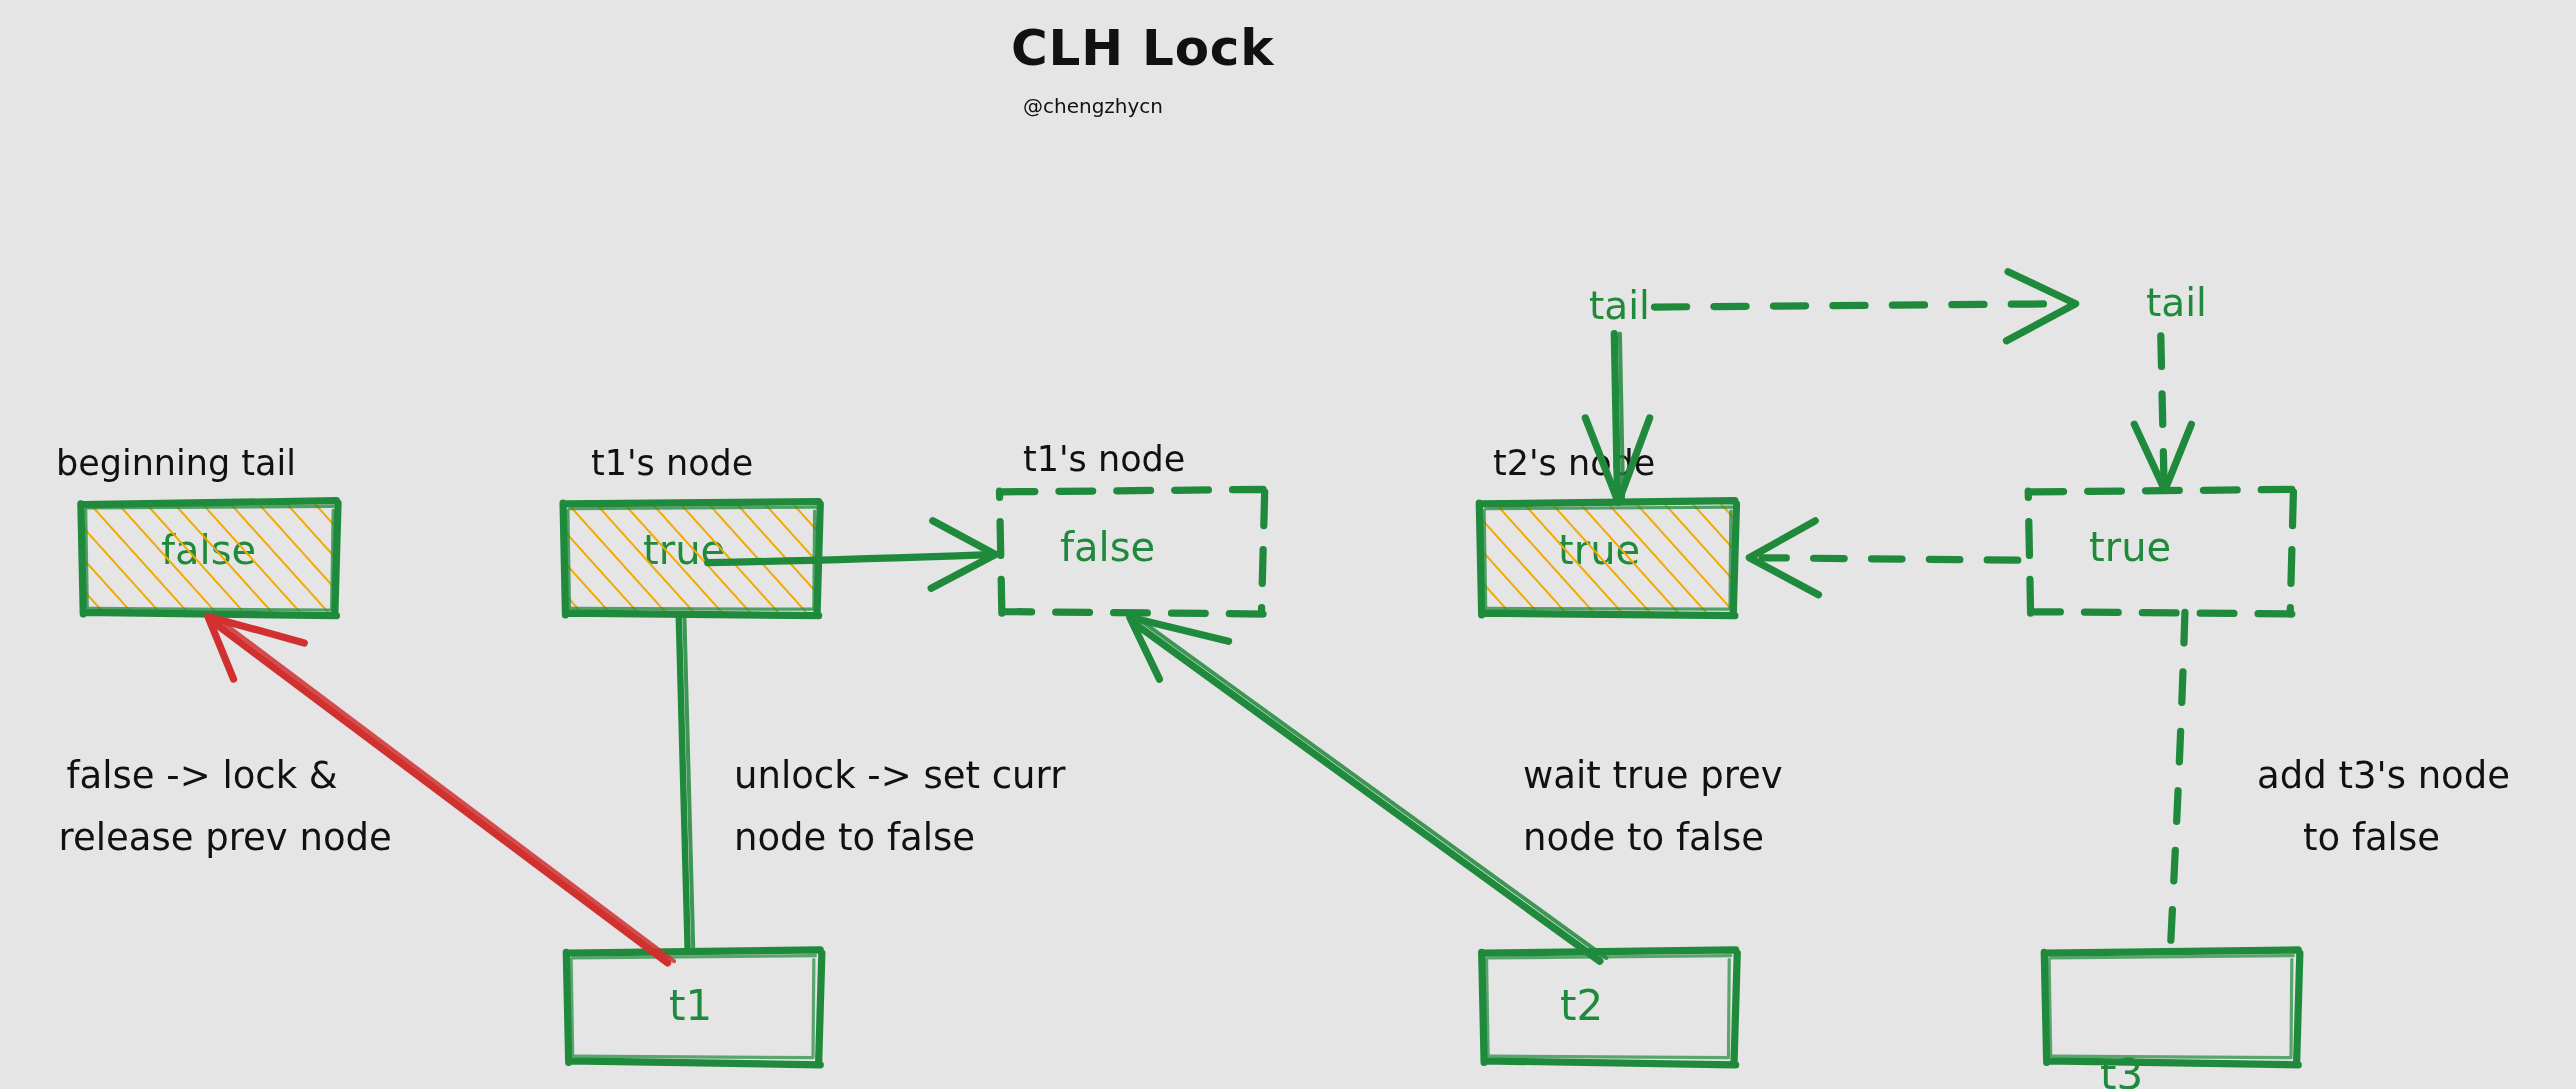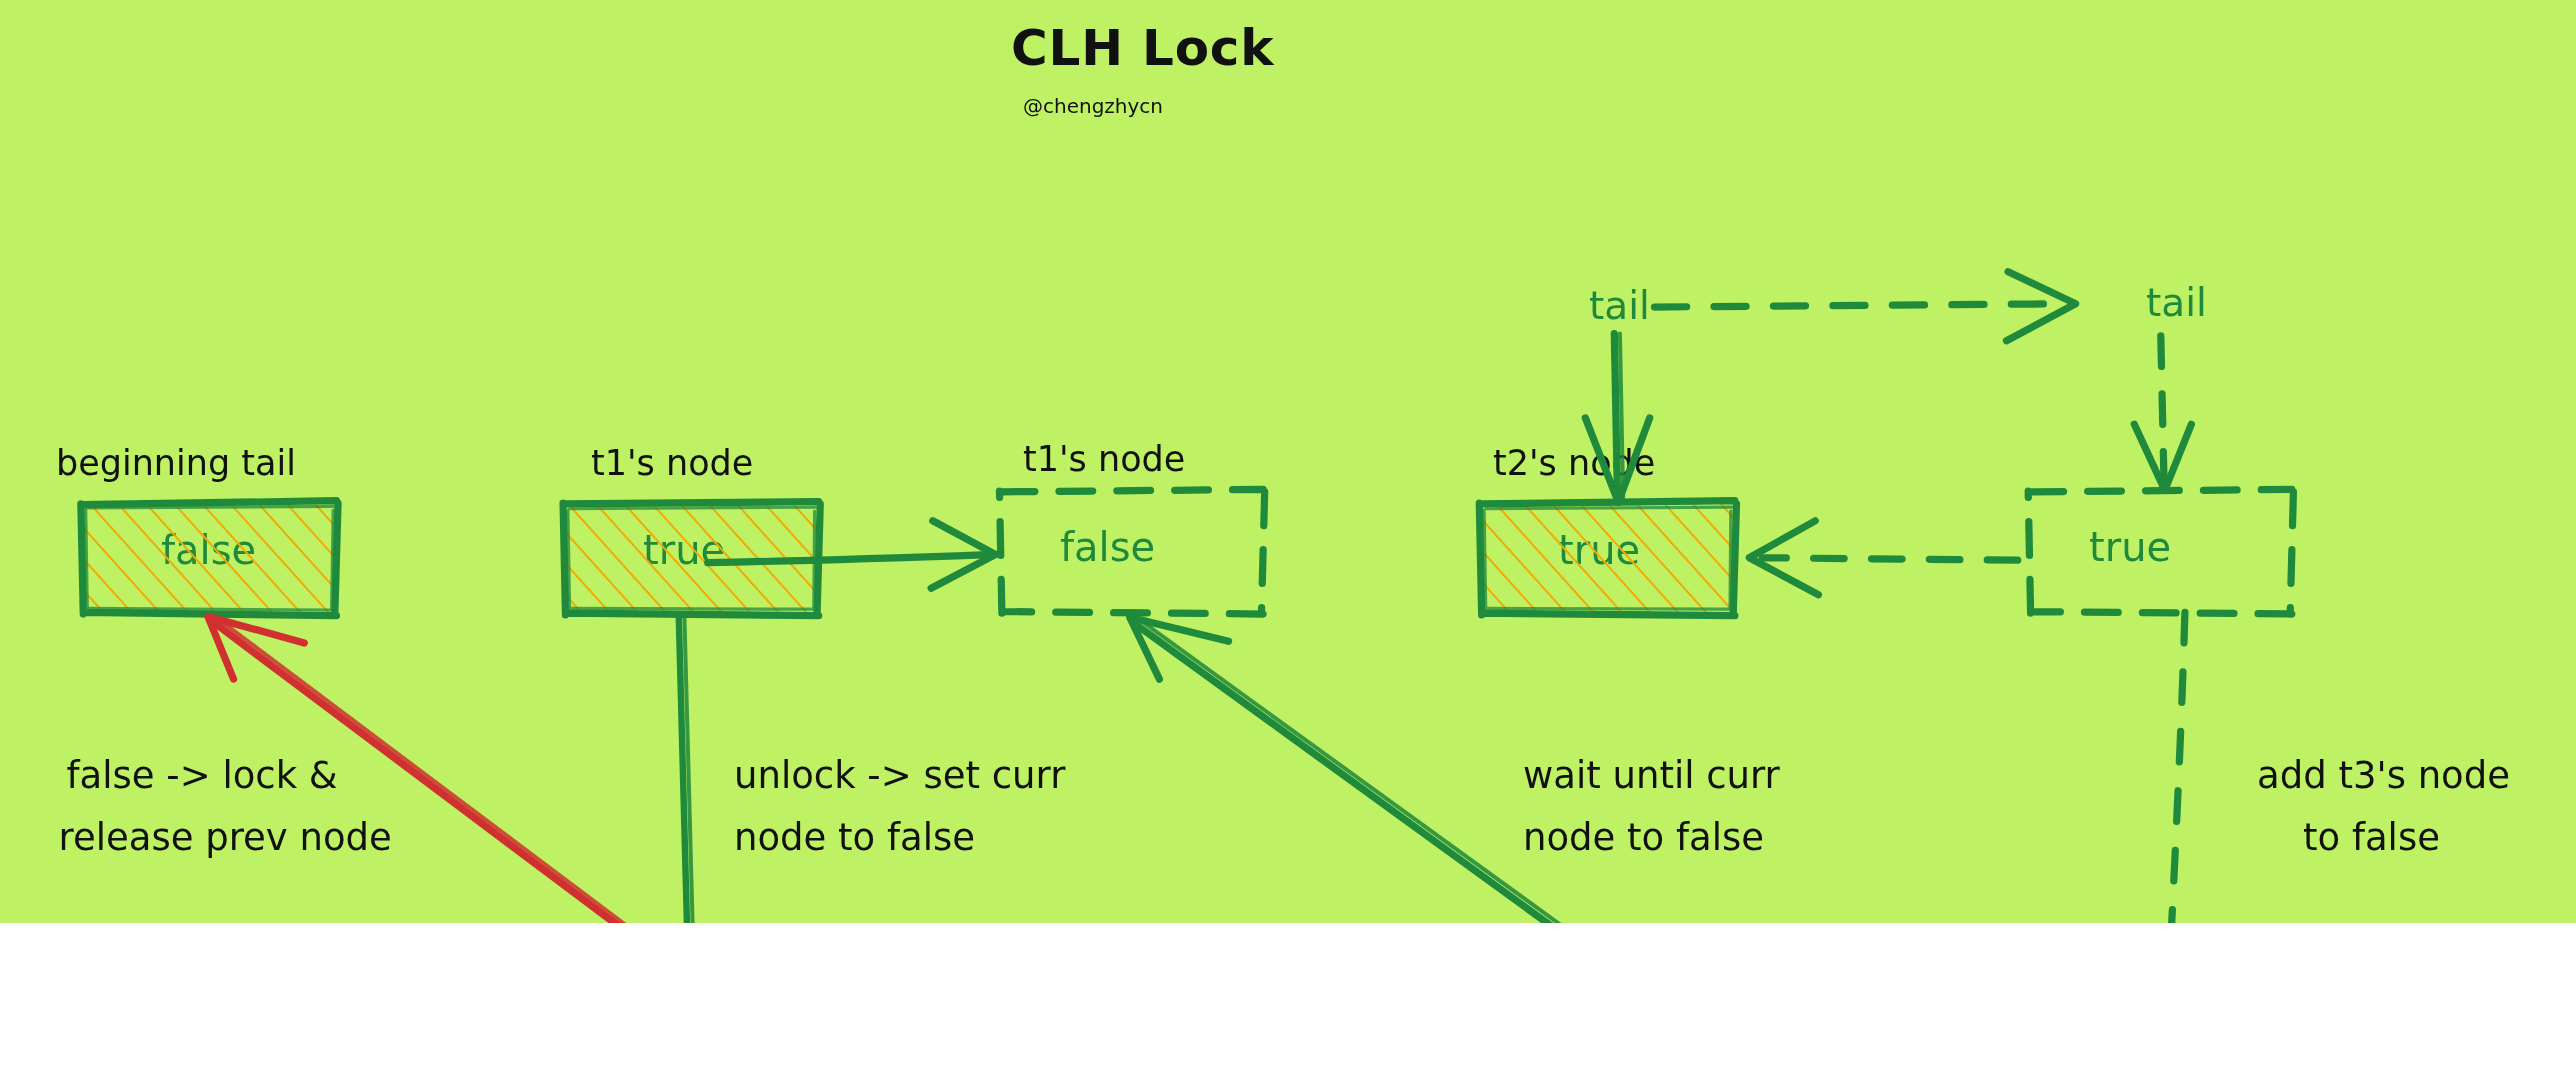--- a/index.html
+++ b/index.html
@@ -3,22 +3,22 @@
 <meta charset="utf-8">
 <style>
   html, body {
     margin: 0;
     padding: 0;
     background: #ffffff;
   }
   #canvas {
     position: relative;
     width: 2576px;
-    height: 923px;
-    background: #bef264;
+    height: 1089px;
+    background: #e5e5e5;
     overflow: hidden;
     font-family: "DejaVu Sans", sans-serif;
   }
   svg.layer {
     position: absolute;
     left: 0;
     top: 0;
     width: 2576px;
     height: 1089px;
     pointer-events: none;
@@ -94,21 +94,21 @@
   <div class="boxval" style="left:1060px; top:524px;">false</div>
   <div class="boxval" style="left:1558px; top:527px;">true</div>
   <div class="boxval" style="left:2089px; top:524px;">true</div>
 
   <div class="txt annot" style="left:22.5px; top:752px;">false -&gt; lock &amp;</div>
   <div class="txt annot" style="left:14.5px; top:814px;">release prev node</div>
 
   <div class="txt annot" style="left:690px; top:752px;">unlock -&gt; set curr</div>
   <div class="txt annot" style="left:690px; top:814px;">node to false</div>
 
-  <div class="txt annot" style="left:1479px; top:752px;">wait until curr</div>
+  <div class="txt annot" style="left:1479px; top:752px;">wait true prev</div>
   <div class="txt annot" style="left:1479px; top:814px;">node to false</div>
 
   <div class="txt annot" style="left:2213px; top:752px;">add t3's node</div>
   <div class="txt annot" style="left:2259px; top:814px;">to false</div>
 
   <div class="threadtxt" style="left:669px; top:981px;">t1</div>
   <div class="threadtxt" style="left:1560px; top:981px;">t2</div>
   <div class="threadtxt" style="left:2100px; top:1022px;margin-top:28px;">t3</div>
 
   <svg class="layer" viewBox="0 0 3204 1355" xmlns="http://www.w3.org/2000/svg" aria-hidden="true">

